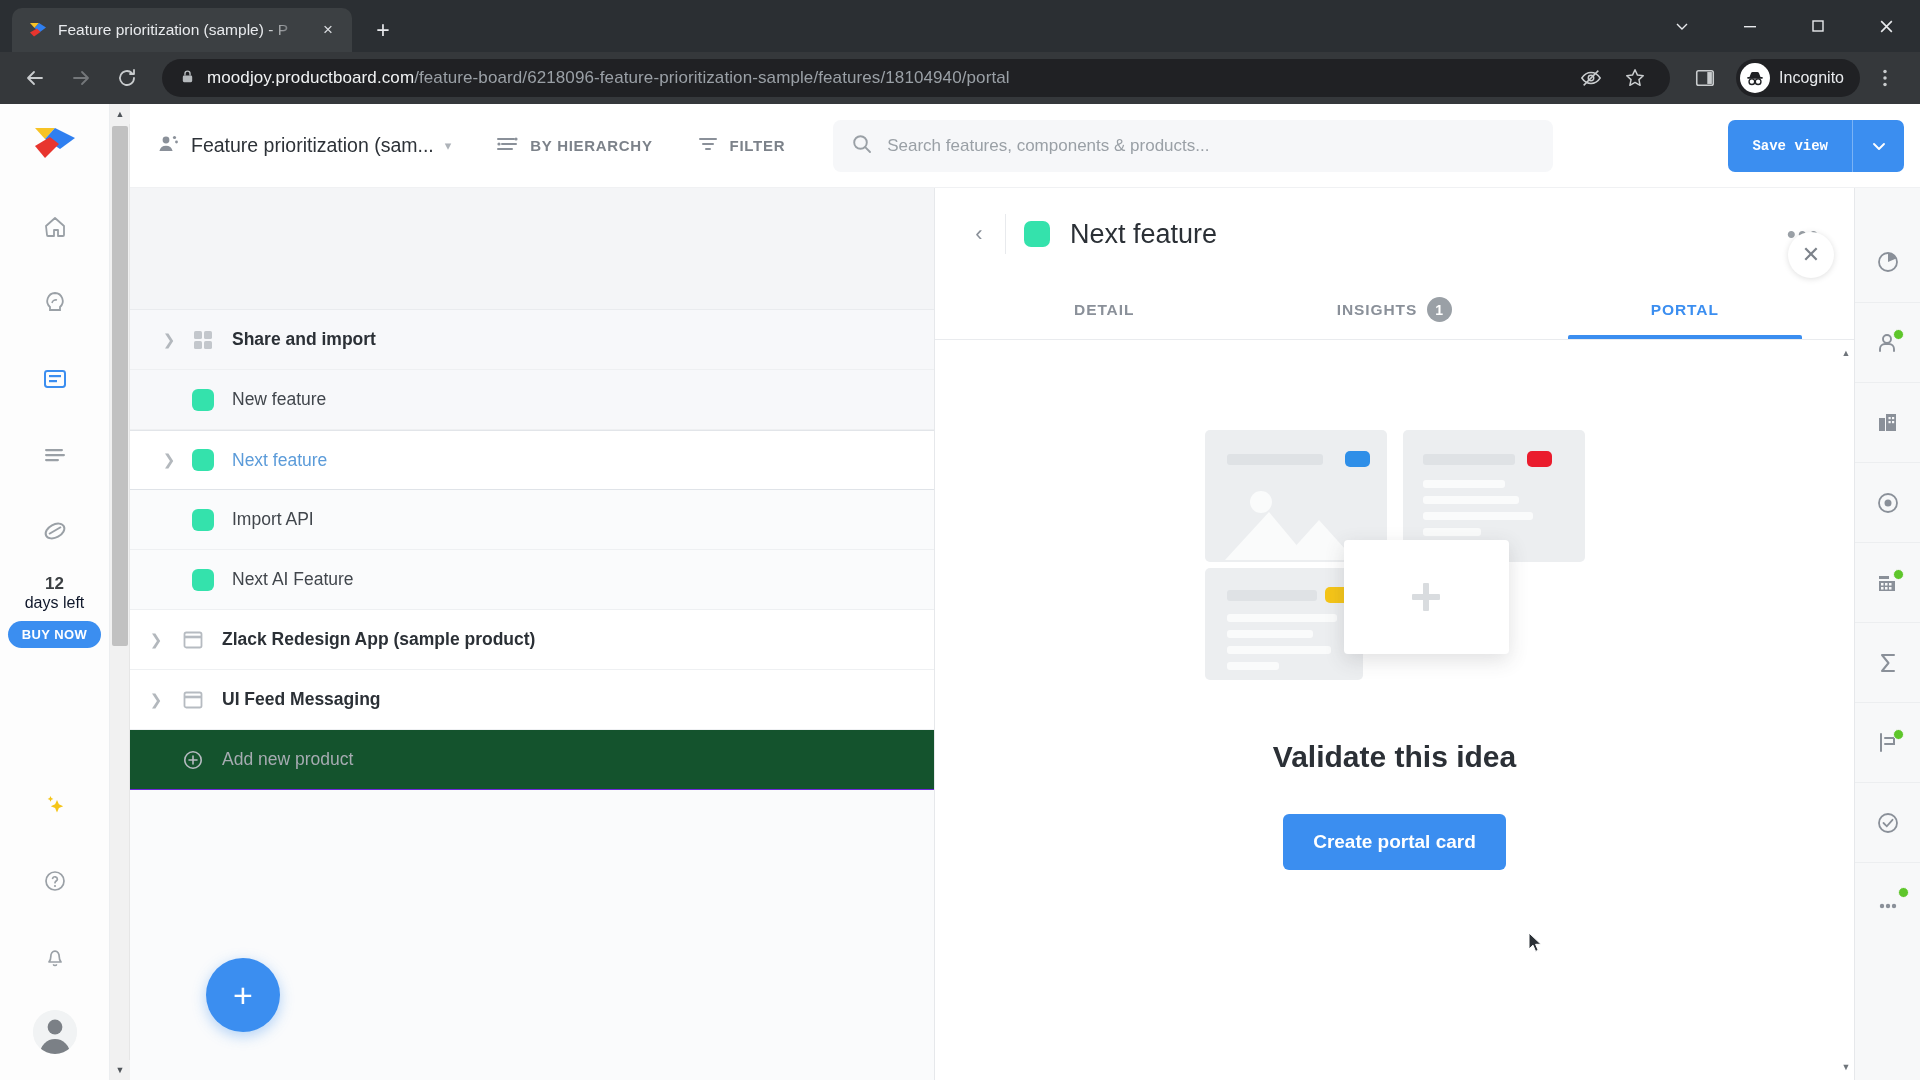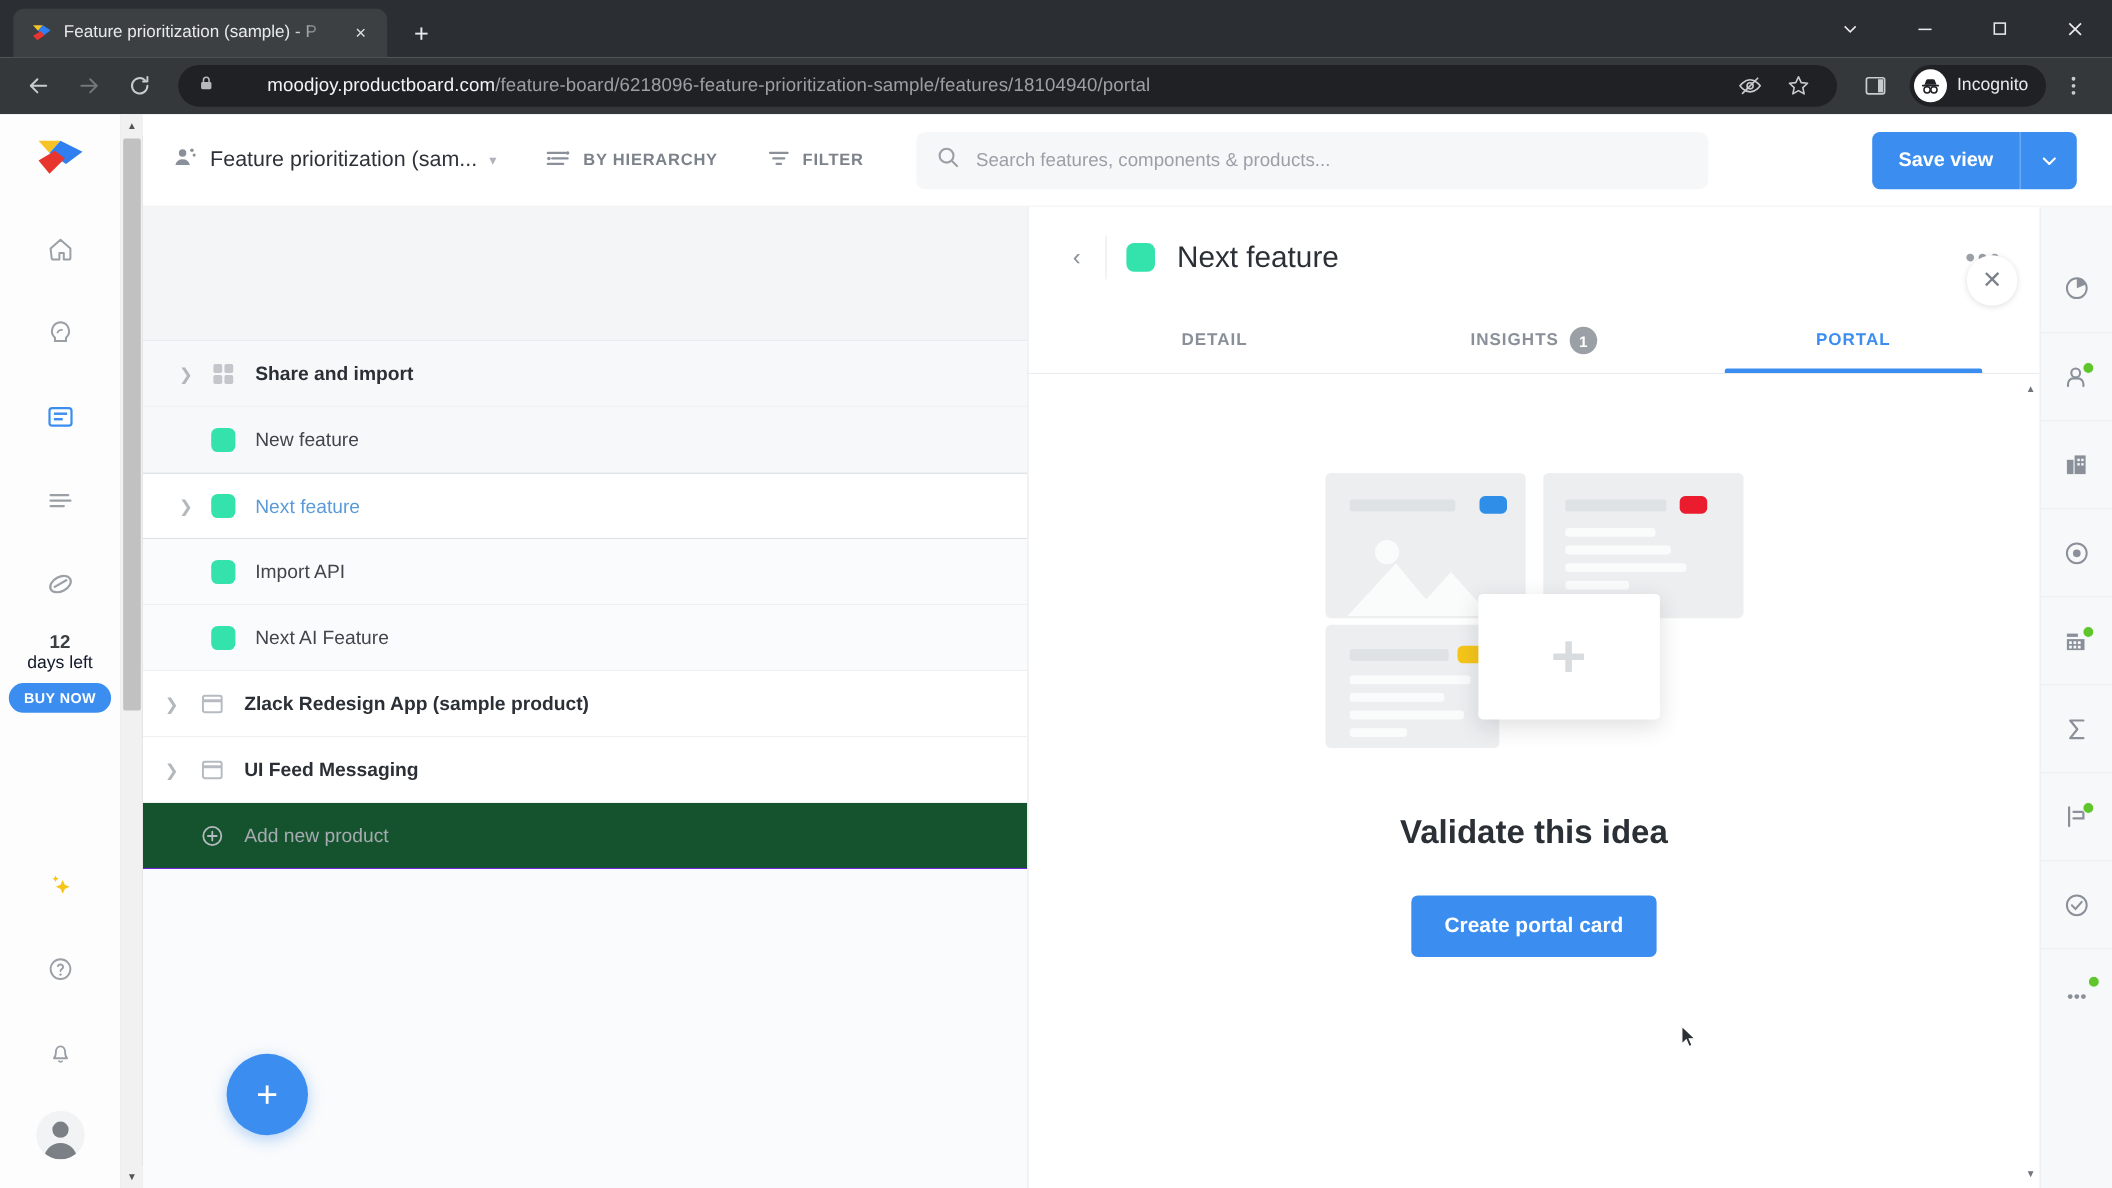--- a/index.html
+++ b/index.html
@@ -56,21 +56,20 @@
   }
   .tb-icon.disabled { color: #74777a; }
   .omnibox {
     flex: 1 1 auto; height: 38px; background: #202124; border-radius: 19px;
     display: flex; align-items: center; padding: 0 14px 0 18px; margin: 0 10px;
     gap: 12px; overflow: hidden;
   }
   .omnibox-url {
     flex: 1 1 auto; font-size: 17px; color: #9aa0a6; white-space: nowrap; overflow: hidden;
     letter-spacing: .1px;
-    margin-left: 36px;
   }
   .omnibox-url b { color: #f1f3f4; font-weight: 400; }
   .omni-actions { display: flex; align-items: center; gap: 2px; }
   .profile-pill {
     height: 38px; border-radius: 19px; background: #202124; display: flex;
     align-items: center; gap: 9px; padding: 0 16px 0 4px; margin-left: 6px;
   }
   .profile-avatar {
     width: 30px; height: 30px; border-radius: 50%; background: #ffffff;
     display: flex; align-items: center; justify-content: center;
@@ -120,39 +119,39 @@
   .gutter-thumb {
     position: absolute; left: 2px; width: 16px; top: 22px; height: 520px;
     background: #c1c1c1; border-radius: 2px;
   }
 
   
   .main { flex: 1 1 auto; display: flex; flex-direction: column; min-width: 0; position: relative; }
 
   .topbar {
     height: 84px; flex: 0 0 84px; background: #fff; display: flex; align-items: center;
-    padding: 0 32px 0 26px; gap: 0; border-bottom: 1px solid #f0f1f3;
+    padding: 0 16px 0 26px; gap: 0; border-bottom: 1px solid #f0f1f3;
   }
   .view-select { display: flex; align-items: center; gap: 11px; }
   .view-name { font-size: 19.5px; color: #2d3238; white-space: nowrap; }
   .topbar-btn {
     display: flex; align-items: center; gap: 11px; margin-left: 44px;
     color: #7c828a; font-size: 15px; font-weight: 700; letter-spacing: .7px;
   }
   .searchbox {
     margin-left: 48px; flex: 1 1 auto; max-width: 720px; height: 52px;
     background: #f6f7f9; border-radius: 8px; display: flex; align-items: center;
     gap: 14px; padding: 0 18px; color: #9aa0a6;
   }
   .search-ph { font-size: 17px; color: #9aa0a6; }
   .save-view {
     margin-left: auto; height: 52px; background: #3b8ef0; border-radius: 7px;
     display: flex; align-items: center; color: #fff;
   }
-  .save-view-label { padding: 0 24px; font-size: 18px; font-weight: 700; }
+  .save-view-label { padding: 0 24px; font-size: 14px; font-weight: 700; font-family: Liberation Mono, monospace; }
   .save-view-caret {
     width: 52px; height: 52px; display: flex; align-items: center; justify-content: center;
     border-left: 1px solid rgba(255,255,255,.33);
   }
 
   .content { flex: 1 1 auto; display: flex; min-height: 0; position: relative; }
 
   
   .board { flex: 1 1 auto; background: #fafbfc; position: relative; overflow: hidden; min-width: 0; }
   .board-top-blank { height: 122px; background: #f4f5f7; border-bottom: 1px solid #e9ebee; }

